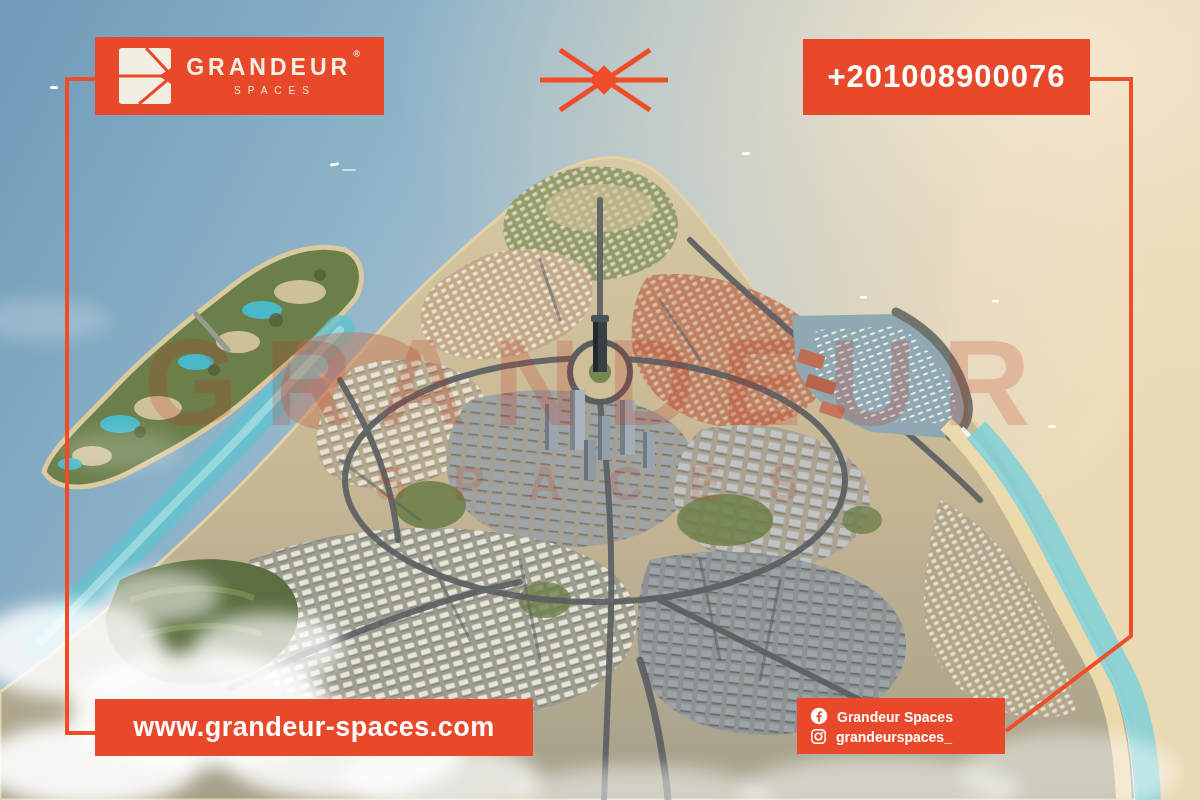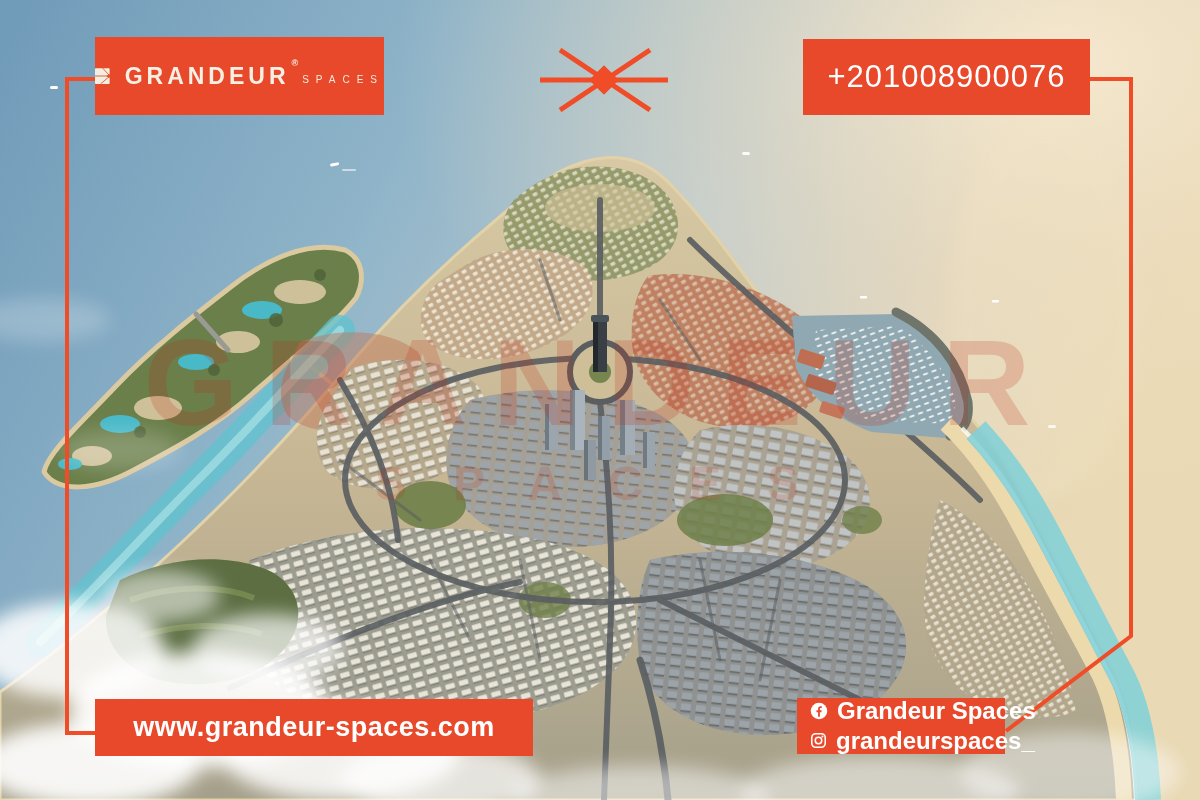--- a/index.html
+++ b/index.html
@@ -23,45 +23,45 @@
   .box {
     position: absolute;
     background: #E8492B;
     color: #ffffff;
     display: flex;
     align-items: center;
     justify-content: center;
     box-sizing: border-box;
   }
   .logo-box { left: 95px; top: 37px; width: 289px; height: 78px; gap: 15px; }
-  .logo-texts { display: flex; flex-direction: row; align-items: center; }
+  .logo-texts { display: flex; flex-direction: column; align-items: center; }
   .logo-name {
     font-size: 23px; font-weight: bold; letter-spacing: 4px;
     color: #F5F0E4; line-height: 1; white-space: nowrap;
   }
   .reg-mark { font-size: 9px; vertical-align: top; position: relative; top: -6px; margin-left: 2px; letter-spacing: 0; }
   .logo-sub {
     font-size: 10px; font-weight: normal; letter-spacing: 7px; text-indent: 4px;
     color: #F1EBDC; margin-top: 7px; line-height: 1; white-space: nowrap;
   }
   .ornament { position: absolute; left: 540px; top: 48px; width: 128px; height: 64px; }
   .phone-box {
     left: 803px; top: 39px; width: 287px; height: 76px;
-    font-size: 31px; font-weight: normal; letter-spacing: 1px; text-align: center;
+    font-size: 31px; font-weight: bold; letter-spacing: 1px; text-align: center;
   }
   .site-box {
     left: 95px; top: 699px; width: 438px; height: 57px;
     font-size: 27px; font-weight: bold; letter-spacing: 0.5px;
   }
   .social-box {
     left: 797px; top: 698px; width: 208px; height: 56px;
     flex-direction: column; align-items: flex-start; justify-content: center;
     padding-left: 13px; gap: 3px;
   }
-  .social-row { display: flex; align-items: center; gap: 9px; font-size: 24px; font-weight: bold; line-height: 1.1; white-space: nowrap; }
+  .social-row { display: flex; align-items: flex-end; gap: 9px; font-size: 14px; font-weight: bold; line-height: 1.1; white-space: nowrap; }
   .social-row svg { display: block; }
 
   .watermark {
     position: absolute; left: 80px; right: 80px; top: 322px;
     text-align: center; font-weight: bold; pointer-events: none;
     user-select: none;
   }
   .wm1 { font-size: 122px; letter-spacing: 26px; line-height: 1; color: rgba(188, 42, 20, 0.20); white-space: nowrap; }
   .wm2 { font-size: 48px; letter-spacing: 46px; text-indent: 20px; margin-top: 12px; color: rgba(188, 42, 20, 0.16); white-space: nowrap; }
 </style>

